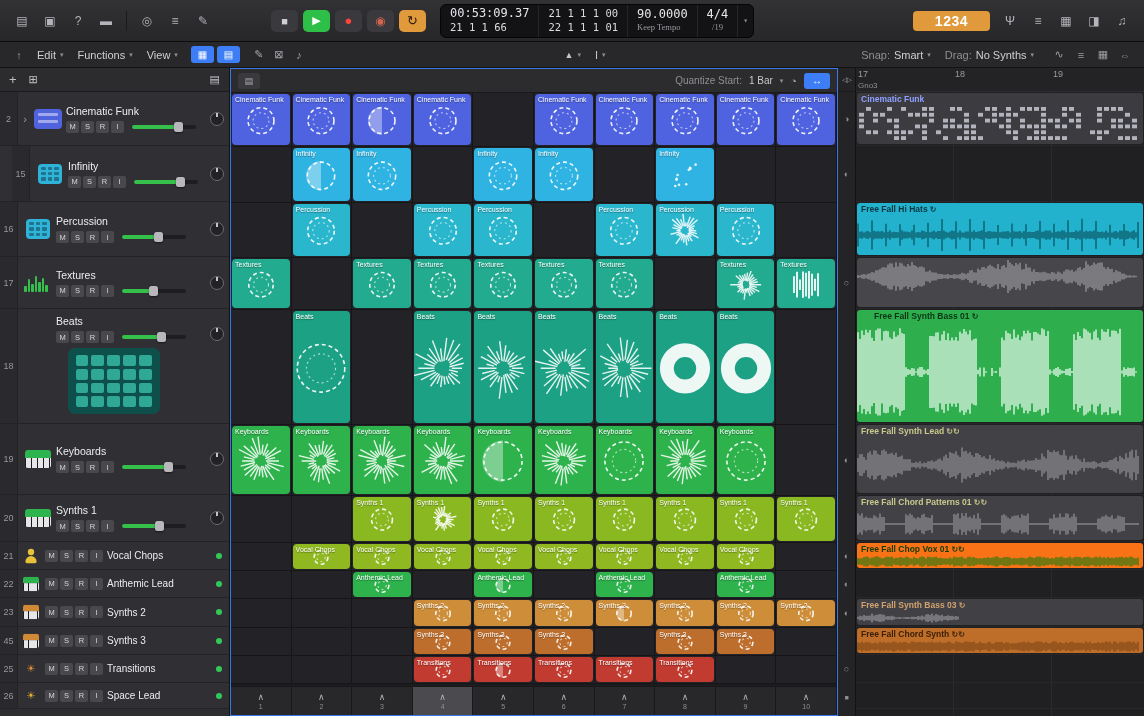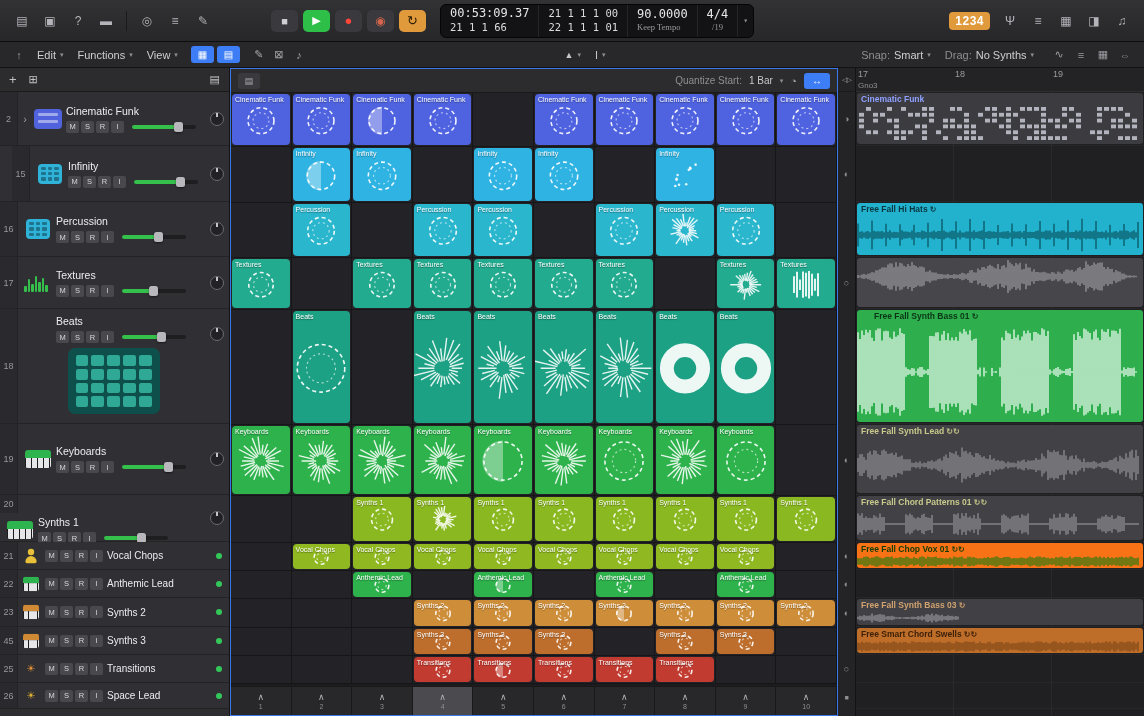--- a/index.html
+++ b/index.html
@@ -19,21 +19,21 @@
   .tbtn.capture{color:#d4654c;font-size:12px}
   .tbtn.cycle{background:#e09a3c;color:#2d1d05;font-size:13px}
   .lcd{margin-left:14px;background:#131315;border-radius:6px;height:34px;display:flex;align-items:stretch;font-family:"DejaVu Sans Mono",monospace;border:1px solid #050506}
   .lcd-sec{padding:2px 9px;display:flex;flex-direction:column;justify-content:center;border-right:1px solid #26262a}
   .lcd-sec:last-child{border-right:none}
   .lcd-main{font-size:12px;color:#e6e6ea;line-height:1.25;white-space:pre}
   .lcd-small{font-size:10.5px;color:#dcdce0;line-height:1.25;white-space:pre}
   .lcd-grey{font-size:8.5px;color:#98989e;font-family:Liberation Serif, serif;line-height:1.3}
   .lcd-chev{display:flex;align-items:center;padding:0 5px;color:#8e8e93;font-size:8px}
   .cb-right{margin-left:auto;display:flex;align-items:center;gap:8px}
-  .badge{background:#e09a3c;color:#fff;font-size:12px;font-weight:bold;padding:2px 6px;border-radius:4px;letter-spacing:.5px}
+  .badge{background:#e09a3c;color:#fff;font-size:14px;font-weight:bold;padding:2px 22px;border-radius:4px;letter-spacing:.5px}
 
   
   .menu-bar{height:26px;flex:0 0 26px;background:#28282b;border-bottom:1px solid #131316;display:flex;align-items:center;padding:0 8px;color:#cfcfd3}
   .menu-item{padding:2px 7px;display:flex;gap:4px;align-items:center;border-radius:3px}
   .chev{font-size:7px;color:#8e8e93;align-self:center}
   .mini-btn{width:23px;height:17px;border-radius:3px;background:#3a3a3e;display:flex;align-items:center;justify-content:center;font-size:10px;color:#a8a8ae;margin-right:3px}
   .mini-btn.active{background:#3d7df5;color:#fff}
   .tool-icon{width:20px;height:17px;display:flex;align-items:center;justify-content:center;color:#a0a0a6;font-size:11px}
   .toolbox{display:flex;align-items:center;gap:4px;padding:1px 7px;color:#c8c8cc}
   .spacer{flex:1}
@@ -433,21 +433,21 @@
                       <div class="thumb" style="left: calc(74% - 5px);"></div>
                     </div>
                   </div>
                 </div>
               </div>
             </div>
             <div class="knob">
               <i></i>
             </div>
           </div>
-          <div class="trow" style="height: 47px; flex-direction: column;">
+          <div class="trow" style="height: 47px;">
             <div class="tnum">20</div>
             <div class="tbody">
               <div class="rowtop">
                 <div class="ticon">
                   <div class="tig" style="width: 26px; height: 18px; border-radius: 3px; overflow: hidden; flex-direction: column; display: flex;">
                     <div style="height: 8px; background: rgb(46, 180, 78);"></div>
                     <div style="flex: 1 1 0%; background-image: repeating-linear-gradient(90deg, rgb(27, 27, 29) 0px, rgb(27, 27, 29) 1px, rgb(230, 230, 233) 1px, rgb(230, 230, 233) 6px);"></div>
                   </div>
                 </div>
                 <div class="tmain">
@@ -1962,21 +1962,21 @@
           <div class="t-row" style="height: 29px;">
             <div class="region" style="background: rgb(65, 65, 69);">
               <div class="rlabel" style="color: rgb(210, 162, 110);"><span>Free Fall Synth Bass 03</span><span class="loopg"> ↻</span></div>
               <svg width="282" height="14">
                 <path d="M1 5.7L1 8.3M3 4.7L3 9.3M5 5.2L5 8.8M7 4.1L7 9.9M9 4.8L9 9.2M11 4.8L11 9.2M13 4.6L13 9.4M15 2.5L15 11.5M17 4.5L17 9.5M19 4.0L19 10.0M21 3.5L21 10.5M23 2.9L23 11.1M25 3.6L25 10.4M27 3.8L27 10.2M29 5.4L29 8.6M31 5.1L31 8.9M33 5.2L33 8.8M35 4.8L35 9.2M37 5.4L37 8.6M39 6.3L39 7.7M41 6.3L41 7.7M43 6.0L43 8.0M45 6.4L45 7.6M47 6.2L47 7.8M49 6.1L49 7.9M51 5.9L51 8.1M53 6.2L53 7.8M55 5.8L55 8.2M57 5.8L57 8.2M59 5.9L59 8.1M61 4.9L61 9.1M63 5.5L63 8.5M65 4.4L65 9.6M67 5.5L67 8.5M69 3.5L69 10.5M71 3.0L71 11.0M73 3.9L73 10.1M75 2.6L75 11.4M77 4.4L77 9.6M79 2.9L79 11.1M81 3.7L81 10.3M83 4.4L83 9.6M85 3.7L85 10.3M87 5.2L87 8.8M89 5.0L89 9.0M91 4.3L91 9.7M93 4.9L93 9.1M95 4.8L95 9.2M97 5.4L97 8.6M99 5.1L99 8.9M101 5.5L101 8.5" stroke="#93939a" stroke-width="1.3"></path>
               </svg>
             </div>
           </div>
           <div class="t-row" style="height: 28px;">
             <div class="region" style="background: rgb(191, 110, 42);">
-              <div class="rlabel" style="color: rgb(60, 32, 8);"><span>Free Smart Chord Swells</span><span class="loopg"> ↻↻</span></div>
+              <div class="rlabel" style="color: rgb(60, 32, 8);"><span>Free Fall Chord Synth</span><span class="loopg"> ↻↻</span></div>
               <svg width="282" height="13">
                 <path d="M1 2.6L1 10.4M3 3.1L3 9.9M5 1.4L5 11.6M7 2.9L7 10.1M9 1.9L9 11.1M11 2.3L11 10.7M13 2.5L13 10.5M15 3.5L15 9.5M17 2.8L17 10.2M19 2.7L19 10.3M21 3.6L21 9.4M23 1.7L23 11.3M25 2.7L25 10.3M27 2.0L27 11.0M29 3.2L29 9.8M31 2.1L31 10.9M33 2.9L33 10.1M35 2.1L35 10.9M37 1.3L37 11.7M39 2.3L39 10.7M41 3.2L41 9.8M43 2.0L43 11.0M45 2.7L45 10.3M47 2.1L47 10.9M49 2.0L49 11.0M51 3.2L51 9.8M53 3.2L53 9.8M55 1.3L55 11.7M57 1.7L57 11.3M59 2.4L59 10.6M61 1.9L61 11.1M63 2.1L63 10.9M65 2.4L65 10.6M67 1.9L67 11.1M69 2.7L69 10.3M71 2.3L71 10.7M73 2.2L73 10.8M75 1.6L75 11.4M77 2.8L77 10.2M79 2.3L79 10.7M81 2.5L81 10.5M83 1.7L83 11.3M85 2.8L85 10.2M87 2.7L87 10.3M89 2.7L89 10.3M91 1.7L91 11.3M93 1.8L93 11.2M95 3.3L95 9.7M97 3.5L97 9.5M99 1.6L99 11.4M101 2.1L101 10.9M103 2.2L103 10.8M105 3.1L105 9.9M107 2.0L107 11.0M109 1.3L109 11.7M111 1.7L111 11.3M113 1.9L113 11.1M115 2.1L115 10.9M117 1.5L117 11.5M119 3.6L119 9.4M121 2.9L121 10.1M123 1.6L123 11.4M125 3.0L125 10.0M127 2.9L127 10.1M129 3.5L129 9.5M131 2.0L131 11.0M133 1.8L133 11.2M135 3.5L135 9.5M137 3.6L137 9.4M139 2.1L139 10.9M141 2.1L141 10.9M143 2.0L143 11.0M145 2.1L145 10.9M147 3.4L147 9.6M149 2.3L149 10.7M151 2.3L151 10.7M153 3.6L153 9.4M155 3.2L155 9.8M157 3.3L157 9.7M159 3.3L159 9.7M161 2.8L161 10.2M163 2.3L163 10.7M165 2.3L165 10.7M167 1.6L167 11.4M169 2.7L169 10.3M171 1.8L171 11.2M173 2.4L173 10.6M175 2.9L175 10.1M177 2.6L177 10.4M179 1.4L179 11.6M181 1.6L181 11.4M183 1.6L183 11.4M185 2.0L185 11.0M187 2.9L187 10.1M189 2.0L189 11.0M191 3.1L191 9.9M193 3.4L193 9.6M195 2.0L195 11.0M197 1.3L197 11.7M199 1.6L199 11.4M201 3.3L201 9.7M203 1.9L203 11.1M205 3.0L205 10.0M207 3.5L207 9.5M209 2.0L209 11.0M211 3.0L211 10.0M213 1.9L213 11.1M215 1.6L215 11.4M217 2.4L217 10.6M219 3.0L219 10.0M221 2.5L221 10.5M223 2.7L223 10.3M225 2.8L225 10.2M227 3.3L227 9.7M229 1.5L229 11.5M231 2.7L231 10.3M233 1.6L233 11.4M235 3.4L235 9.6M237 2.9L237 10.1M239 2.9L239 10.1M241 2.1L241 10.9M243 3.0L243 10.0M245 2.6L245 10.4M247 2.5L247 10.5M249 1.3L249 11.7M251 2.2L251 10.8M253 1.6L253 11.4M255 3.6L255 9.4M257 1.3L257 11.7M259 1.7L259 11.3M261 3.6L261 9.4M263 1.7L263 11.3M265 1.7L265 11.3M267 2.4L267 10.6M269 2.2L269 10.8M271 1.6L271 11.4M273 1.4L273 11.6M275 2.4L275 10.6M277 1.6L277 11.4M279 3.4L279 9.6M281 1.8L281 11.2" stroke="#82491a" stroke-width="1.3"></path>
               </svg>
             </div>
           </div>
           <div class="t-row" style="height: 28px;"></div>
           <div class="t-row" style="height: 26px;"></div>
         </div>
     </div>
 

